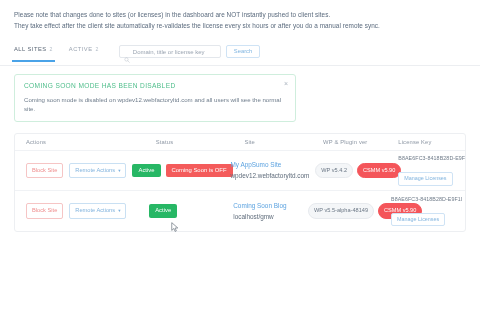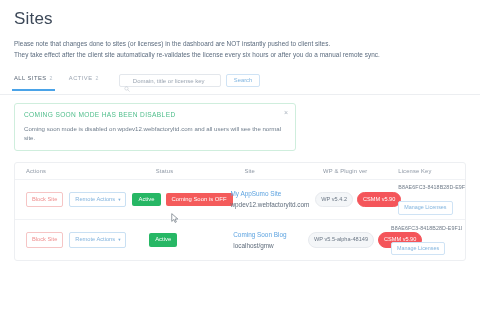--- a/index.html
+++ b/index.html
@@ -282,21 +282,20 @@
     top: 210px;
     width: 8px; height: 11px;
     pointer-events: none;
   }
 </style>
 </head>
 <body>
 
 <div id="page">
 
-  <h1 class="page-title">Sites</h1>
 
   <div class="notes">
     <span class="note-line">Please note that changes done to sites (or licenses) in the dashboard are NOT instantly pushed to client sites.</span>
     <span class="note-line">They take effect after the client site automatically re-validates the license every six hours or after you do a manual remote sync.</span>
   </div>
 
   <div class="toolbar">
     <div class="tab active">
       <span>ALL SITES</span><span class="tab-count">2</span>
     </div>

